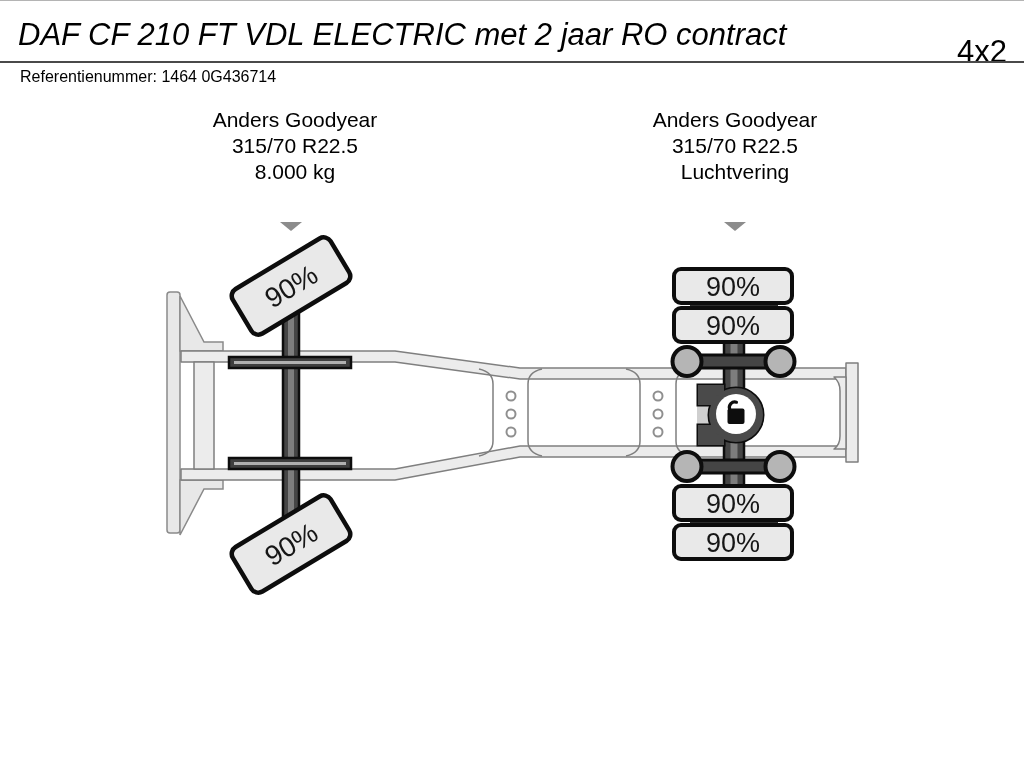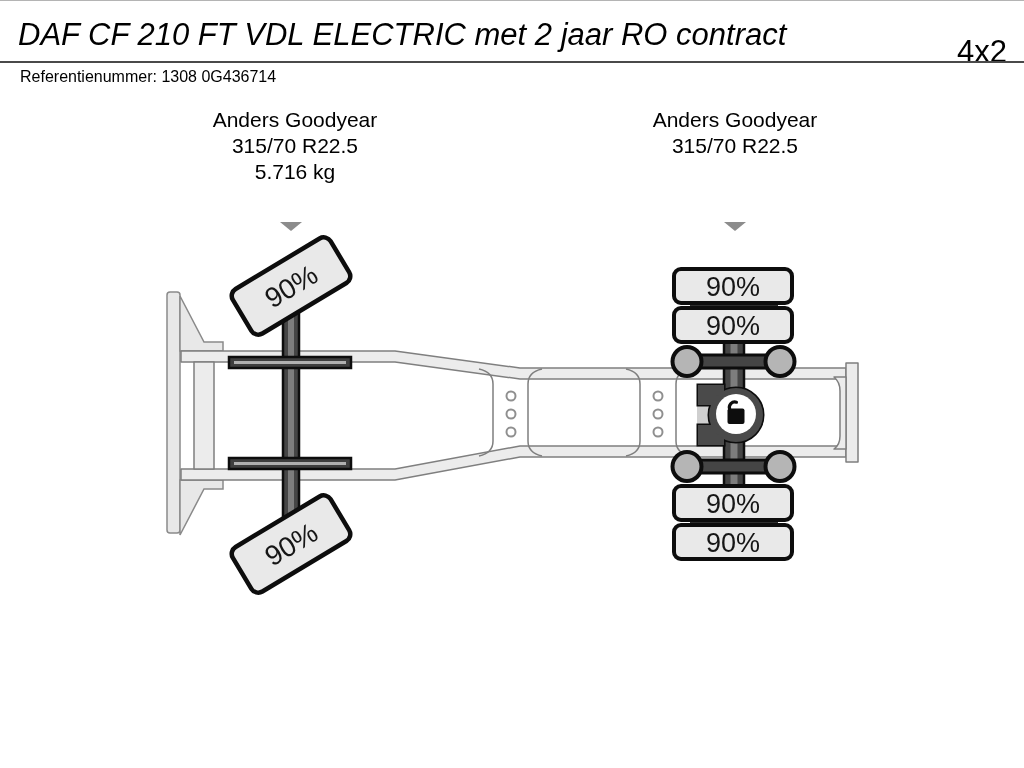--- a/index.html
+++ b/index.html
@@ -32,31 +32,32 @@
   svg text { font-family:"Liberation Sans", sans-serif; fill:#161616; }
 </style>
 </head>
 <body>
 
 <div class="topline"></div>
 
 <div class="page-title">DAF CF 210 FT VDL ELECTRIC met 2 jaar RO contract</div>
 <div class="axle-config">4x2</div>
 <div class="divider"></div>
-<div class="ref-line">Referentienummer: 1308 0G436714</div>
+<div class="ref-line">Referentienummer: 1464 0G436714</div>
 
 <div class="axle-label front">
   <div>Anders Goodyear</div>
   <div>315/70 R22.5</div>
-  <div>5.716 kg</div>
+  <div>8.000 kg</div>
 </div>
 
 <div class="axle-label rear">
   <div>Anders Goodyear</div>
   <div>315/70 R22.5</div>
+  <div>Luchtvering</div>
 </div>
 
 <svg class="diagram" width="1024" height="768" viewBox="0 0 1024 768">
 
   <polygon points="280,222 302,222 291,231" fill="#8c8c8c"></polygon>
   <polygon points="724,222 746,222 735,231" fill="#8c8c8c"></polygon>
 
   <g fill="#e8e8e8" stroke="#8a8a8a" stroke-width="1.5">
     <rect x="167" y="292" width="13" height="241" rx="3"></rect>
     <polygon points="180,296 204,342 223,342 223,351 180,351"></polygon>

